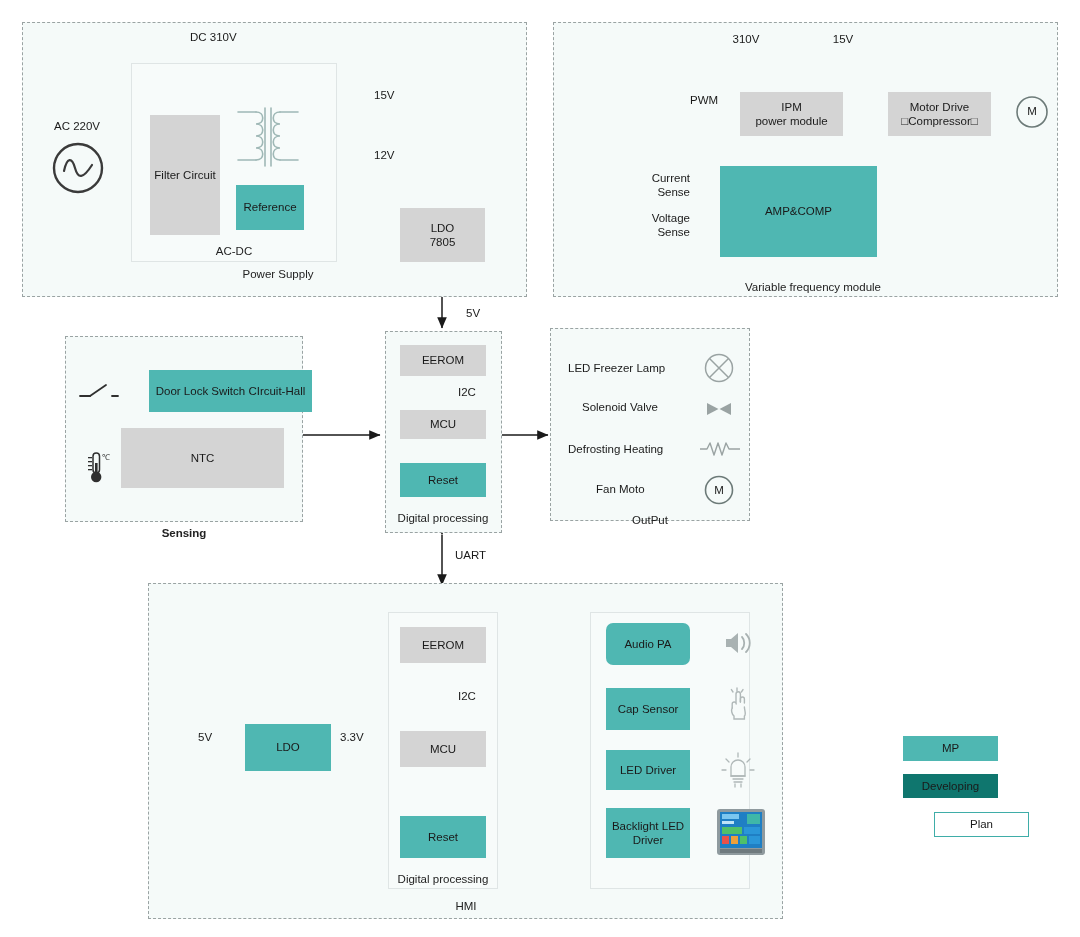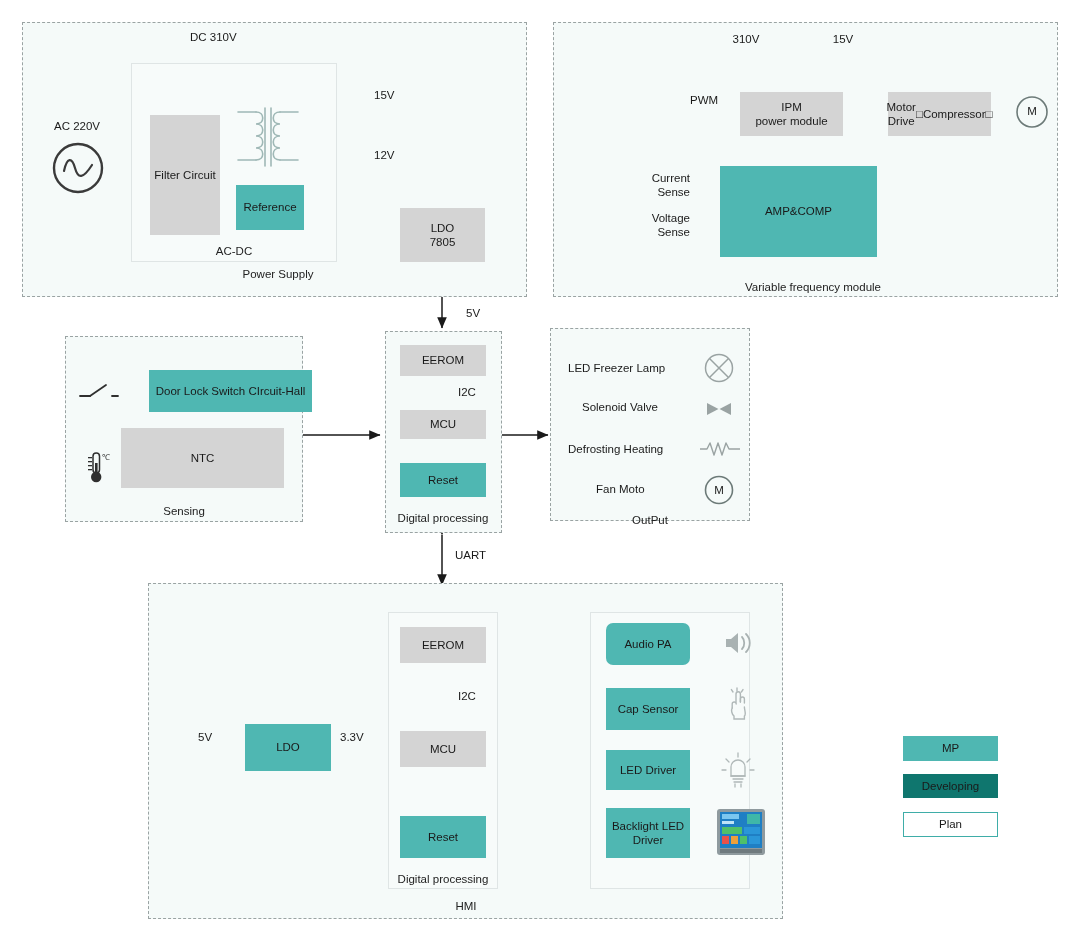--- a/index.html
+++ b/index.html
@@ -142,21 +142,21 @@
 
   <div class="lbl c" style="left:746px;top:33px;">310V</div>
   <div class="lbl c" style="left:843px;top:33px;">15V</div>
   <div class="lbl" style="left:690px;top:94px;">PWM</div>
 
   <div class="blk gray" style="left:740px;top:92px;width:103px;height:44px;flex-direction:column;">
     <span>IPM</span>
     <span>power module</span>
   </div>
 
-  <div class="blk gray" style="left:888px;top:92px;width:103px;height:44px;flex-direction:row;">
+  <div class="blk gray" style="left:888px;top:92px;width:103px;height:44px;flex-direction:column;">
     <span>Motor Drive</span>
     <span>□Compressor□</span>
   </div>
 
   <svg class="icon" style="left:1014px;top:94px;" width="36" height="36" viewBox="0 0 36 36">
     <circle cx="18" cy="18" r="15" fill="none" stroke="#6c7a78" stroke-width="1.6"></circle>
   </svg>
   <div class="lbl c" style="left:1032px;top:105px;">M</div>
 
   <div class="lbl2" style="left:624px;top:172px;width:66px;">
@@ -166,21 +166,21 @@
   <div class="lbl2" style="left:624px;top:212px;width:66px;">
     <div>Voltage</div>
     <div>Sense</div>
   </div>
 
   <div class="blk teal" style="left:720px;top:166px;width:157px;height:91px;">
     <span>AMP&amp;COMP</span>
   </div>
 
   <div class="dashed-group" style="left:65px;top:336px;width:238px;height:186px;"></div>
-  <div class="group-label" style="left:184px;top:505px;transform:translateX(-50%);">Sensing</div>
+  <div class="group-label" style="left:184px;top:527px;transform:translateX(-50%);font-weight:bold;">Sensing</div>
 
   <svg class="icon" style="left:78px;top:382px;" width="42" height="20" viewBox="0 0 42 20">
     <g stroke="#2f2f2f" stroke-width="1.8" stroke-linecap="round" fill="none">
       <path d="M2,14 L12,14"></path>
       <path d="M12,14 L28,3"></path>
       <path d="M34,14 L40,14"></path>
     </g>
   </svg>
 
   <div class="blk teal" style="left:121px;top:370px;width:163px;height:42px;margin-left:28px;">
@@ -322,17 +322,17 @@
     <rect x="33" y="28" width="11" height="8" fill="#2a96d8"></rect>
     <rect x="4" y="41" width="42" height="4" fill="#6f7a7e"></rect>
   </svg>
 
   <div class="blk teal" style="left:903px;top:736px;width:95px;height:25px;">
     <span>MP</span>
   </div>
   <div class="blk dev" style="left:903px;top:774px;width:95px;height:24px;">
     <span>Developing</span>
   </div>
-  <div class="blk plan" style="left:903px;top:812px;width:95px;height:25px;">
+  <div class="blk plan" style="left:934px;top:812px;width:95px;height:25px;">
     <span>Plan</span>
   </div>
 
 </div>
 
 </body></html>

